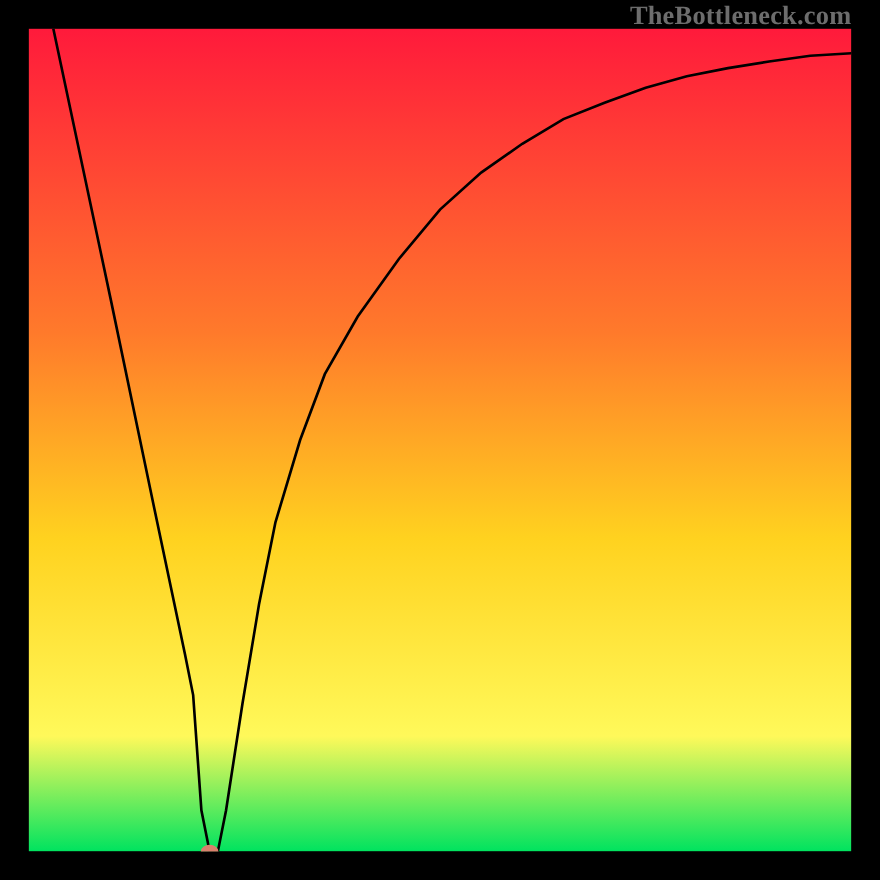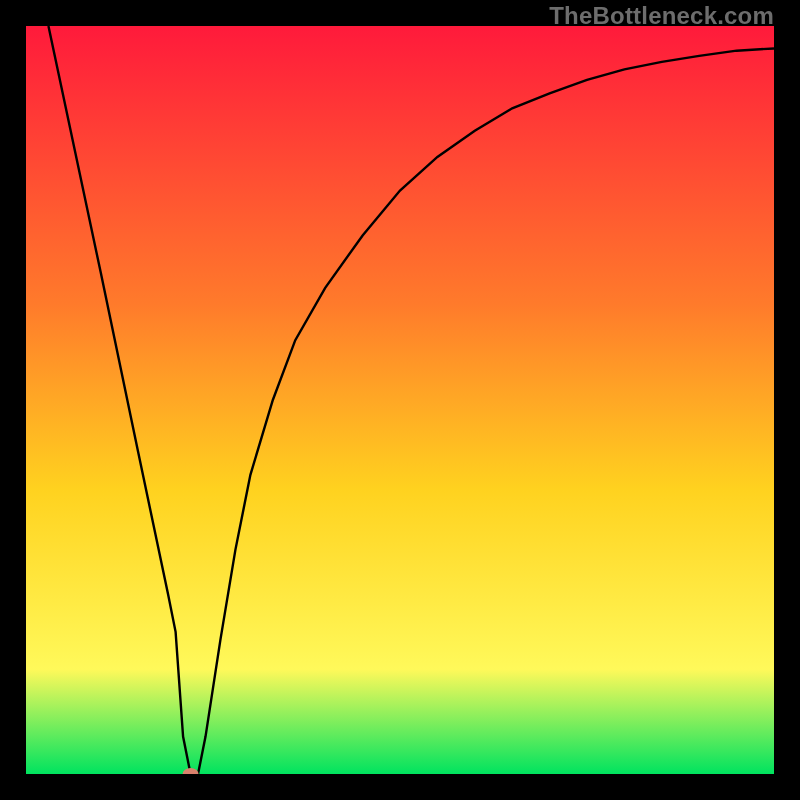--- a/index.html
+++ b/index.html
@@ -8,20 +8,21 @@
     width: 800px;
     height: 800px;
     background: #000;
     font-family: Arial, Helvetica, sans-serif;
   }
   .frame {
     position: relative;
     width: 800px;
     height: 800px;
     background: #000;
+    font-family: Liberation Serif, serif;
   }
   .watermark {
     position: absolute;
     top: 2px;
     right: 26px;
     color: #6d6d6d;
     font-size: 24px;
     font-weight: 600;
     letter-spacing: 0.2px;
     pointer-events: none;

